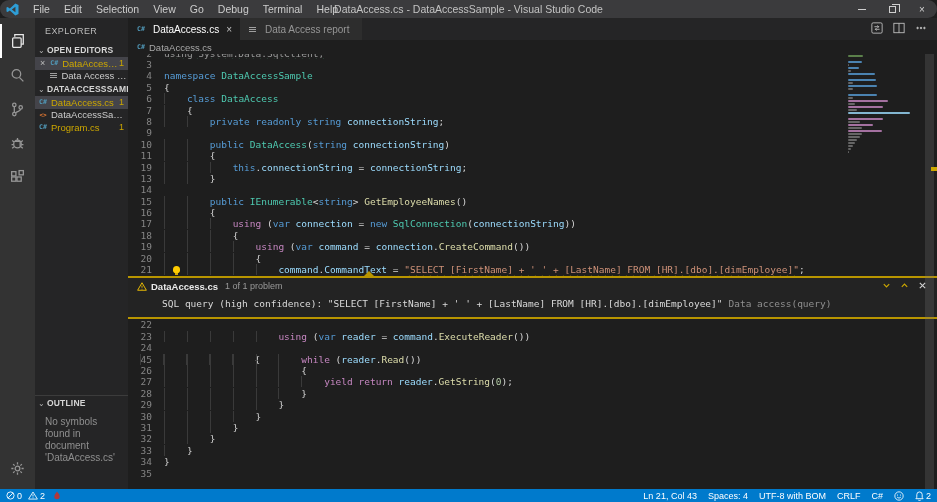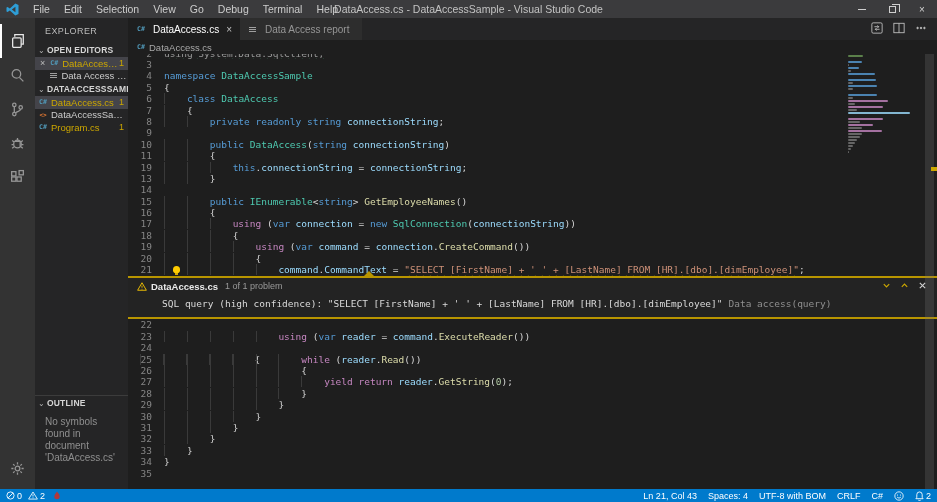--- a/index.html
+++ b/index.html
@@ -3,21 +3,21 @@
 <meta charset="utf-8">
 <style>
   * { margin:0; padding:0; box-sizing:border-box; }
   html,body { background:#1e1e1e; }
   .app {
     position:relative; width:937px; height:502px; overflow:hidden;
     font-family:"Liberation Sans", sans-serif; color:#cccccc; background:#1e1e1e;
     user-select:none;
   }
   
-  .titlebar { height:18px; background:#3b3b3d; display:flex; align-items:center; font-size:10.5px; color:#cccccc; position:relative; }
+  .titlebar { height:18px; background:#3b3b3d; display:flex; align-items:center; font-size:10.5px; color:#cccccc; position:relative;border-radius:9px; }
   .logo { width:13px; height:13px; margin:0 7px 0 6px; display:inline-block; }
   .menubar { display:flex; }
   .menu-item { padding:0 7px; cursor:default; }
   .win-title { position:absolute; left:0; right:0; text-align:center; font-size:10.5px; color:#c3c3c3; pointer-events:none; }
   .wincontrols { margin-left:auto; display:flex; align-items:center; height:100%; position:relative; z-index:2; }
   .wc { width:30px; height:100%; display:flex; align-items:center; justify-content:center; color:#cfcfcf; font-size:10px; }
   .wc .minbar { width:8px; height:1px; background:#cfcfcf; display:block; }
   .wc .restore { width:7px; height:7px; border:1px solid #cfcfcf; position:relative; display:block; }
   .wc .restore:before { content:""; position:absolute; left:2px; top:-3px; width:7px; height:7px; border:1px solid #cfcfcf; border-left:none; border-bottom:none; }
   
@@ -311,21 +311,21 @@
           </div>
           <div class="peek-body" style="font-family:'DejaVu Sans Mono',monospace;">
             <span>SQL query (high confidence): "SELECT [FirstName] + ' ' + [LastName] FROM [HR].[dbo].[dimEmployee]"</span><span class="peek-src">Data access(query)</span>
           </div>
         </div>
 
         <div id="lines-after">
             <div class="code-line"><span class="inner" style="display: flex;"><span class="ln">22</span><span class="lc"></span></span></div>
             <div class="code-line"><span class="inner" style="display: flex;"><span class="ln">23</span><span class="lc"><span class="tk-w">                    </span><span class="tk-c">using </span><span class="tk-p">(</span><span class="tk-k">var </span><span class="tk-v">reader</span><span class="tk-p"> = </span><span class="tk-v">command</span><span class="tk-p">.</span><span class="tk-m">ExecuteReader</span><span class="tk-p">())</span></span></span></div>
             <div class="code-line"><span class="inner" style="display: flex; flex-direction: column;"><span class="ln">24</span><span class="lc"><span class="tk-w">                    </span><span class="tk-p">{</span></span></span></div>
-            <div class="code-line"><span class="inner" style="display: flex;"><span class="ln">25</span><span class="lc"><span class="tk-w">                        </span><span class="tk-c">while </span><span class="tk-p">(</span><span class="tk-v">reader</span><span class="tk-p">.</span><span class="tk-m">Read</span><span class="tk-p">())</span></span></span></div>
+            <div class="code-line"><span class="inner" style="display: flex;"><span class="ln">45</span><span class="lc"><span class="tk-w">                        </span><span class="tk-c">while </span><span class="tk-p">(</span><span class="tk-v">reader</span><span class="tk-p">.</span><span class="tk-m">Read</span><span class="tk-p">())</span></span></span></div>
             <div class="code-line"><span class="inner" style="display: flex;"><span class="ln">26</span><span class="lc"><span class="tk-w">                        </span><span class="tk-p">{</span></span></span></div>
             <div class="code-line"><span class="inner" style="display: flex;"><span class="ln">27</span><span class="lc"><span class="tk-w">                            </span><span class="tk-c">yield return </span><span class="tk-v">reader</span><span class="tk-p">.</span><span class="tk-m">GetString</span><span class="tk-p">(</span><span class="tk-n">0</span><span class="tk-p">);</span></span></span></div>
             <div class="code-line"><span class="inner" style="display: flex;"><span class="ln">28</span><span class="lc"><span class="tk-w">                        </span><span class="tk-p">}</span></span></span></div>
             <div class="code-line"><span class="inner" style="display: flex;"><span class="ln">29</span><span class="lc"><span class="tk-w">                    </span><span class="tk-p">}</span></span></span></div>
             <div class="code-line"><span class="inner" style="display: flex;"><span class="ln">30</span><span class="lc"><span class="tk-w">                </span><span class="tk-p">}</span></span></span></div>
             <div class="code-line"><span class="inner" style="display: flex;"><span class="ln">31</span><span class="lc"><span class="tk-w">            </span><span class="tk-p">}</span></span></span></div>
             <div class="code-line"><span class="inner" style="display: flex;"><span class="ln">32</span><span class="lc"><span class="tk-w">        </span><span class="tk-p">}</span></span></span></div>
             <div class="code-line"><span class="inner" style="display: flex;"><span class="ln">33</span><span class="lc"><span class="tk-w">    </span><span class="tk-p">}</span></span></span></div>
             <div class="code-line"><span class="inner" style="display: flex;"><span class="ln">34</span><span class="lc"><span class="tk-p">}</span></span></span></div>
             <div class="code-line"><span class="inner" style="display: flex;"><span class="ln">35</span><span class="lc"></span></span></div>

